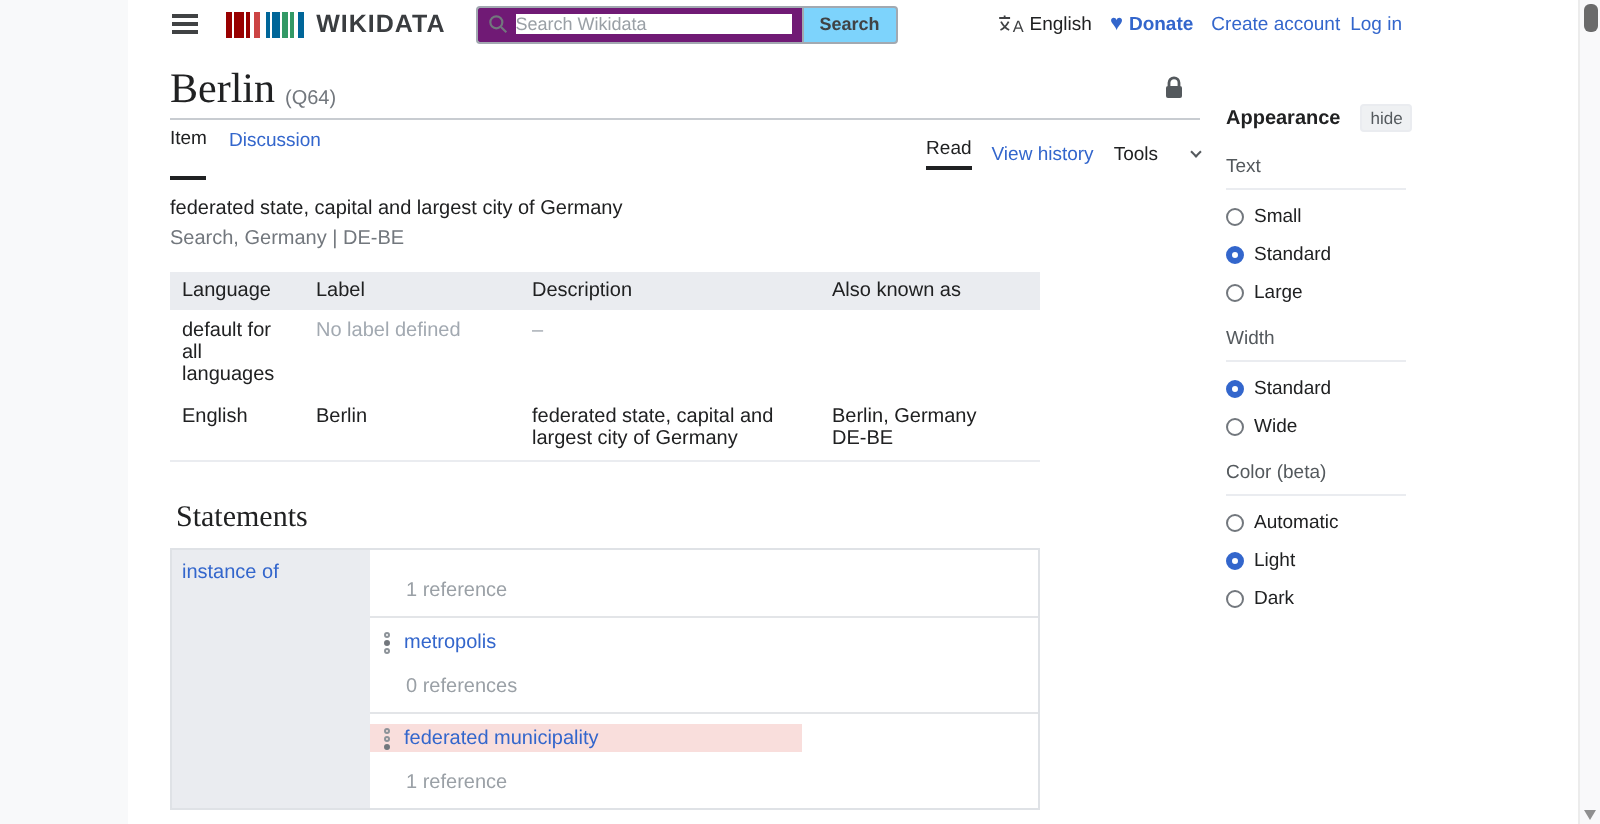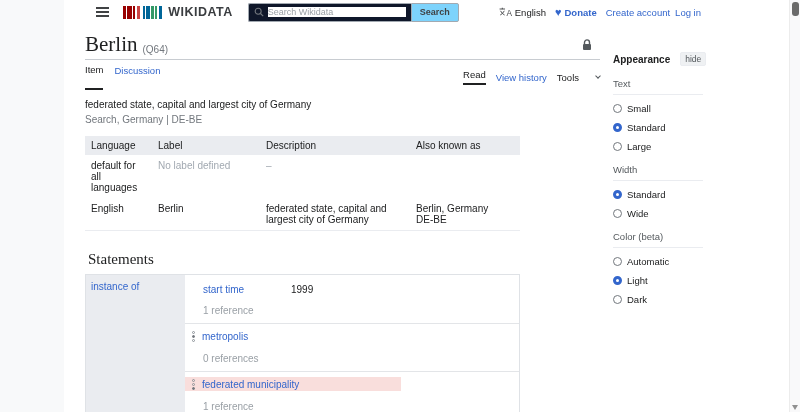--- a/index.html
+++ b/index.html
@@ -6,30 +6,30 @@
   html,body { width:800px; height:412px; overflow:hidden; background:#fff;
     font-family:"Liberation Sans","DejaVu Sans",sans-serif; color:#202122; }
   a { text-decoration:none; color:#36c; cursor:pointer; }
   .left-rail { position:absolute; left:0; top:0; width:64px; height:412px; background:#f8f9fa; }
   .scrollbar { position:absolute; right:0; top:0; width:11px; height:412px; background:#f9f9fa; border-left:1px solid #ececec; }
   .sb-thumb { position:absolute; top:2px; left:2px; width:7px; height:14px; background:#6b6b6b; border-radius:3px; }
   .sb-arrow-down { position:absolute; bottom:2px; left:2px; width:0; height:0;
     border-left:3.5px solid transparent; border-right:3.5px solid transparent; border-top:5px solid #909090; }
 
   
-  .topbar { position:absolute; left:74px; top:0; right:11px; height:24px; background:#fff; display:flex; align-items:center; }
+  .topbar { position:absolute; left:64px; top:0; right:11px; height:24px; background:#fff; display:flex; align-items:center; }
   .hamburger { margin-left:22px; display:flex; flex-direction:column; gap:2.5px; cursor:pointer; }
   .hamburger span { display:block; width:13px; height:1.8px; background:#404244; }
   .logo { display:flex; align-items:center; margin-left:14px; cursor:pointer; }
   .logo-bars { display:flex; align-items:center; height:13px; margin-right:5px; }
   .logo-bars i { display:block; height:13px; margin-right:1.4px; }
   .logo-text { font-weight:bold; font-size:12.5px; letter-spacing:0.5px; color:#3a3d40; }
   .searchwrap { display:flex; margin-left:15px; height:19px; width:211px; }
   .searchbox { flex:1; display:flex; align-items:center; border:1px solid #a2a9b1; border-right:none;
-    border-radius:2px 0 0 2px; background:#0f172a; padding:0 5px; }
+    border-radius:2px 0 0 2px; background:#701a75; padding:0 5px; }
   .searchbox input { border:none; outline:none; font-size:9px; color:#202122; width:100%;
     font-family:"Liberation Sans",sans-serif; }
   .searchbox input::placeholder { color:#9aa0a6; }
   .search-btn { border:1px solid #a2a9b1; border-radius:0 2px 2px 0; background:#7dd3fc;
     font-size:9px; font-weight:bold; color:#404244; padding:0 8px; cursor:pointer;text-align:right; }
   .top-right { margin-left:auto; display:flex; align-items:center; gap:9px; margin-right:88px; font-size:9.5px; }
   .lang-btn { display:flex; align-items:center; gap:3px; color:#202122; cursor:pointer; }
   .donate { display:flex; align-items:center; gap:3px; font-weight:bold; }
   .heart { color:#36c; font-size:11px; line-height:1; }
   .toplink { color:#36c; }
@@ -203,24 +203,20 @@
 
     <h2 class="stmt-heading">Statements</h2>
 
     <div class="stmt-group">
       <div class="prop-col">
         <a>instance of</a>
       </div>
       <div class="claims-col">
 
         <div class="claim">
-          <div class="qualifier">
-            <a class="qual-prop">start time</a>
-            <span class="qual-val">1999</span>
-          </div>
           <div class="refs">1 reference</div>
         </div>
 
         <div class="claim">
           <div class="claim-main">
             <span class="rank-icon">
                 <i></i>
                 <i class="fill"></i>
                 <i></i>
               </span>

